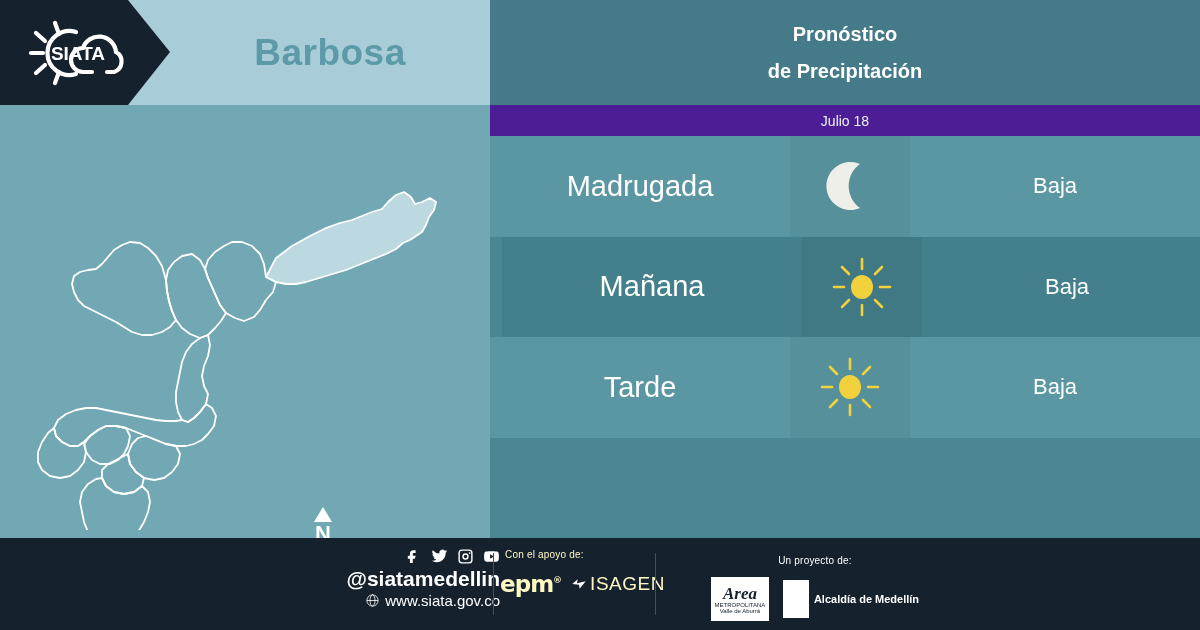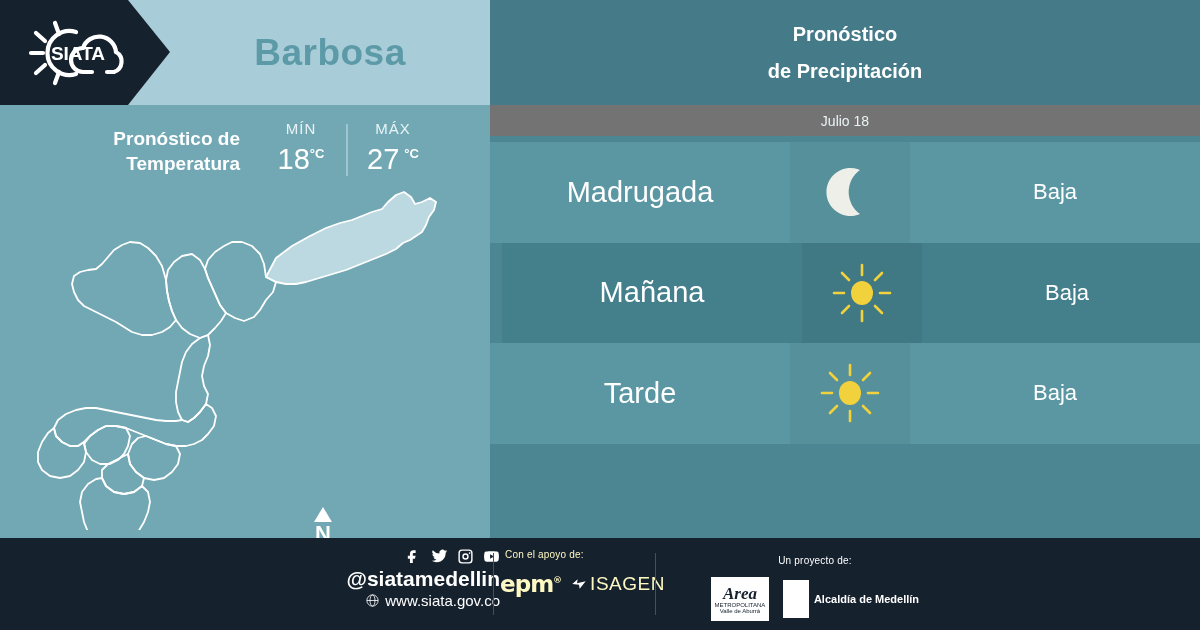--- a/index.html
+++ b/index.html
@@ -43,25 +43,25 @@
   .map-wrap svg { width:100%; height:100%; display:block; }
   .compass { position:absolute; left:278px; top:327px; width:30px; height:46px; color:#fff; text-align:center; }
   .compass .arrow { width:0;height:0;border-left:9px solid transparent;border-right:9px solid transparent;border-bottom:15px solid #fff; margin:0 auto; }
   .compass .n { font-size:22px; font-weight:bold; line-height:22px; margin-top:1px; }
 
   
   .right-panel { position:absolute; left:490px; top:0; width:710px; height:538px; background:#4d8693; }
   .rp-header { position:absolute; left:0; top:0; width:710px; height:105px; background:#457b88;
                 display:flex; flex-direction:column; align-items:center; justify-content:center; }
   .rp-header h1 { color:#fff; font-size:20px; font-weight:bold; line-height:37px; text-align:center; }
-  .rp-date-band { position:absolute; left:0; top:105px; width:710px; height:31px; background:#737373;
+  .rp-date-band { position:absolute; left:0; top:105px; width:710px; height:31px; background:#4c1d95;
                   display:flex; align-items:center; justify-content:center; }
   .rp-date-band span { color:#eaf4f6; font-size:14px; }
 
-  .rows { position:absolute; left:0; top:142px; width:710px; height:402px; }
+  .rows { position:absolute; left:0; top:136px; width:710px; height:402px; }
   .frow { position:relative; width:710px; height:100.5px; display:flex; align-items:center; }
   .frow.odd  { background:#5a97a3; }
   .frow.even { background:#447f8c;margin-left:12px; }
   .cell-period { width:300px; text-align:center; color:#fff; font-size:29px; font-weight:300; }
   .cell-icon { position:absolute; left:300px; top:0; width:120px; height:100.5px;
                display:flex; align-items:center; justify-content:center; }
   .frow.odd  .cell-icon { background:rgba(0,0,0,.045); }
   .frow.even .cell-icon { background:rgba(0,0,0,.05); }
   .cell-prob { position:absolute; left:420px; top:0; width:290px; height:100.5px;
                display:flex; align-items:center; justify-content:center;
@@ -110,37 +110,20 @@
             <line x1="33" y1="67" x2="37" y2="56"></line>
             <path d="M54 16 A22 22 0 1 0 54 58"></path>
             <path d="M70 56 h-9 a12 12 0 0 1 0-24 a17 17 0 0 1 33 4 a11 11 0 0 1 -2 20 h-7"></path>
           </g>
           <text x="56" y="44" text-anchor="middle" font-family="Liberation Sans, sans-serif" font-size="19" font-weight="bold" fill="#fff">SIATA</text>
         </svg>
       </div>
       <div class="city-name">Barbosa</div>
     </div>
 
-    <div class="temp-block">
-      <div class="temp-label">
-        <div>Pronóstico de</div>
-        <div>Temperatura</div>
-      </div>
-      <div class="minmax">
-        <div class="mm-col">
-          <div class="mm-head">MÍN</div>
-          <div class="mm-val"><span>18</span><sup>°C</sup></div>
-        </div>
-        <div class="mm-sep"></div>
-        <div class="mm-col">
-          <div class="mm-head">MÁX</div>
-          <div class="mm-val"><span>27</span><span class="deg-sp">°C</span></div>
-        </div>
-      </div>
-    </div>
 
     <div class="map-wrap">
       <svg viewBox="0 0 430 350">
         <g fill="none" stroke="#ffffff" stroke-width="1.8" stroke-linejoin="round">
 
           <path fill="#bcd9e2" stroke="#ffffff" d="M236 97 L246 78 L262 66 L280 56 L296 48 L310 43 L322 40 L332 36 L342 32 L352 29 L358 22 L366 15 L374 12 L381 17 L385 24 L392 22 L400 18 L406 22 L404 30 L399 37 L396 45 L392 52 L386 56 L380 60 L373 63 L366 69 L356 74 L346 78 L336 82 L326 86 L316 90 L306 93 L296 96 L286 99 L276 102 L266 104 L256 104 L246 102 Z"></path>
 
           <path d="M236 97 L246 102 L243 112 L236 120 L230 130 L224 137 L214 141 L205 138 L196 133 L190 125 L186 116 L182 107 L178 98 L175 89 L178 80 L185 72 L194 66 L202 62 L212 62 L222 66 L230 74 L234 84 Z"></path>
 
           <path d="M175 89 L178 98 L182 107 L186 116 L190 125 L196 133 L191 141 L185 148 L178 155 L170 158 L160 154 L152 148 L146 140 L142 131 L139 121 L137 111 L136 100 L138 90 L144 82 L152 76 L162 74 L170 80 Z"></path>

